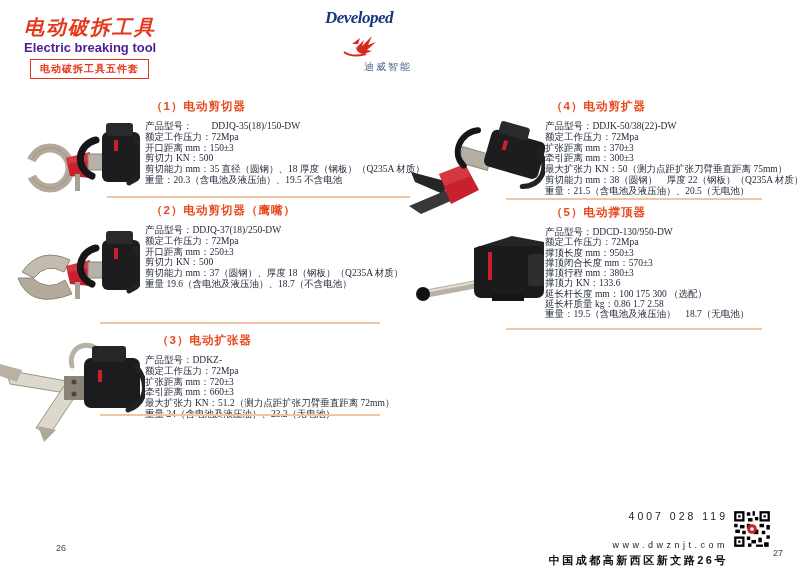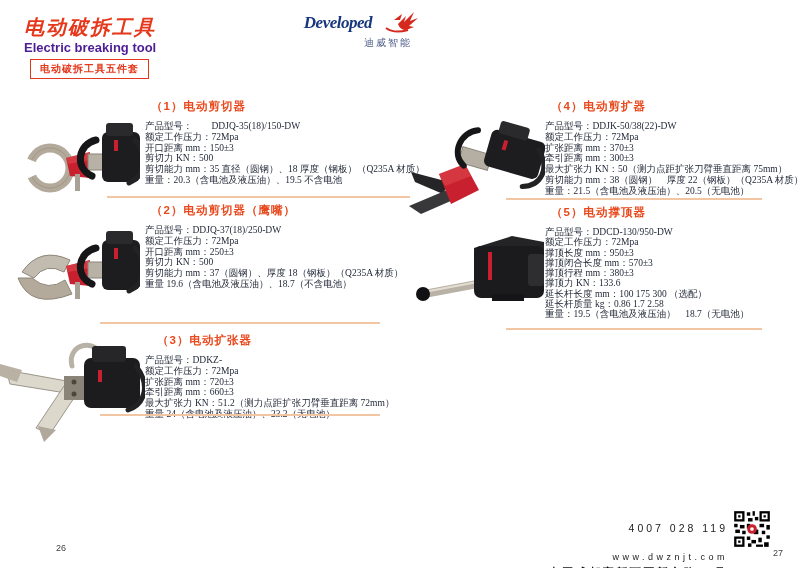--- a/index.html
+++ b/index.html
@@ -6,37 +6,37 @@
   .page{position:relative;width:800px;height:568px;background:#ffffff;overflow:hidden;
         font-family:"Liberation Sans",sans-serif;}
   
   .title-cn{position:absolute;left:24px;top:14px;font-size:20px;font-weight:bold;
             color:#e5371b;letter-spacing:2px;font-style:italic;}
   .title-en{position:absolute;left:24px;top:40px;font-size:13px;font-weight:bold;color:#4c1d95;}
   .badge{position:absolute;left:30px;top:59px;border:1.5px solid #e5371b;color:#e5371b;
          font-size:10px;font-weight:bold;padding:2px 9px;letter-spacing:1px;}
   
   .logo{position:absolute;left:300px;top:8px;width:118px;text-align:right;}
-  .logo-row{display:flex;align-items:center;justify-content:flex-end;gap:12px;}
+  .logo-row{display:flex;align-items:center;justify-content:flex-end;gap:4px;flex-direction:column;}
   .logo-text{font-size:17px;font-weight:bold;font-style:italic;color:#16367e;
              font-family:"Liberation Serif",serif;letter-spacing:-0.5px;}
   .logo-sub{font-size:10px;color:#51618a;letter-spacing:2px;margin-top:-2px;padding-right:6px;}
   
   .product{position:absolute;}
   .sec-title{margin:0 0 7px 6px;font-size:11.5px;font-weight:bold;color:#e8481c;letter-spacing:1px;}
   .specs{font-family:"Liberation Serif","DejaVu Serif",serif;font-size:9.5px;
          color:#1d2433;}
   .spec-row{line-height:10.8px;white-space:nowrap;}
   .tight .spec-row{line-height:10.3px;}
   .divider{position:absolute;height:1.5px;background:#f2c6a2;}
   .tool{position:absolute;}
   
   .page-num{position:absolute;font-size:9px;color:#444;}
   .contact{position:absolute;right:72px;top:510px;text-align:right;color:#1b1b1b;}
-  .phone{font-size:10.5px;letter-spacing:3px;margin-top:12px;}
+  .phone{font-size:10.5px;letter-spacing:3px;}
   .website{font-size:9px;letter-spacing:3.5px;margin-top:18px;color:#222;}
   .address{font-size:11px;font-weight:bold;letter-spacing:2.5px;margin-top:3px;color:#0d0d0d;}
   .qr{position:absolute;left:733px;top:510px;}
 </style>
 </head>
 <body>
 
 <div class="page">
 
   <div class="title-cn">电动破拆工具</div>

